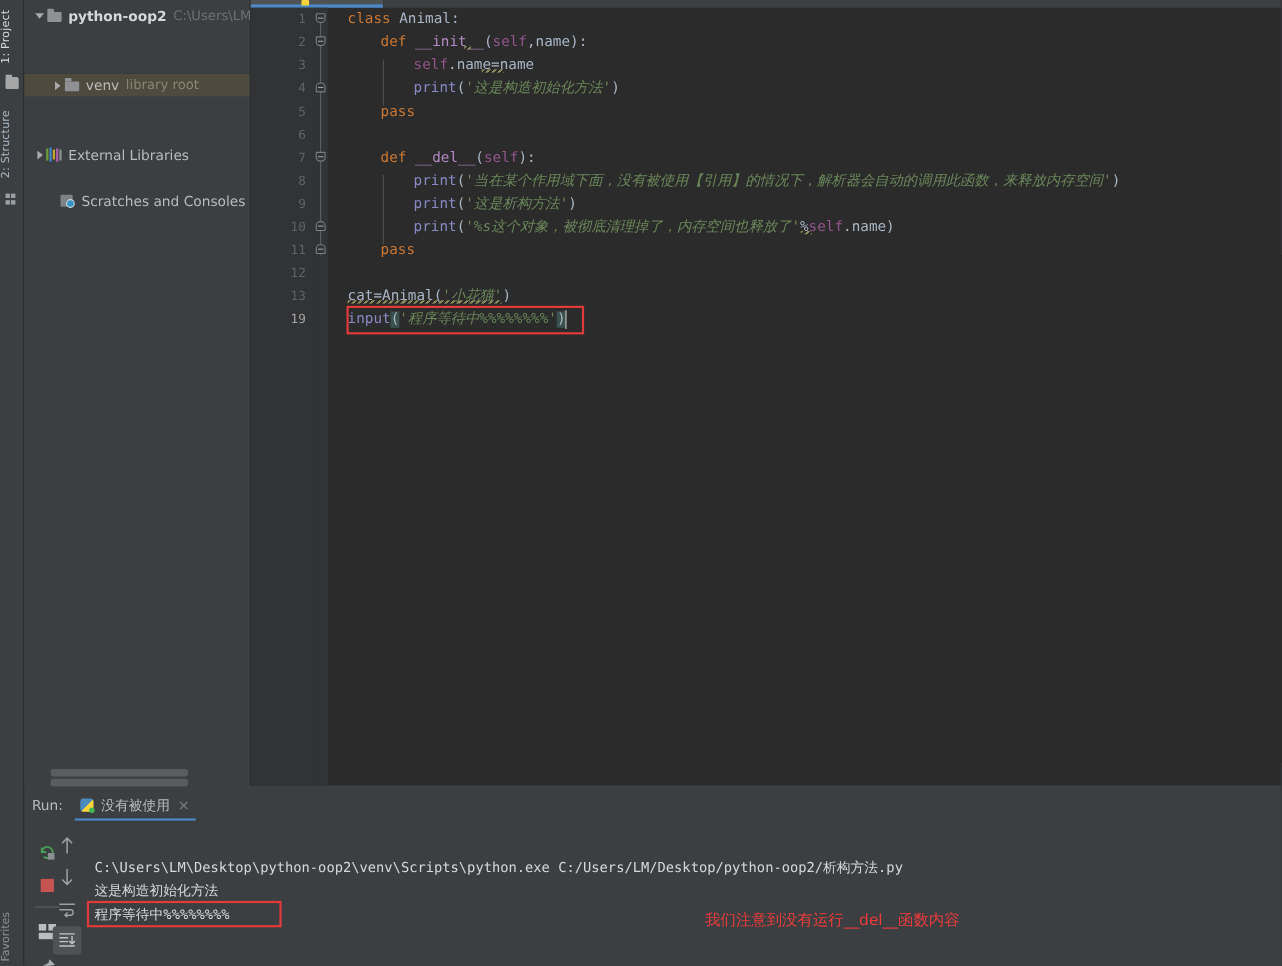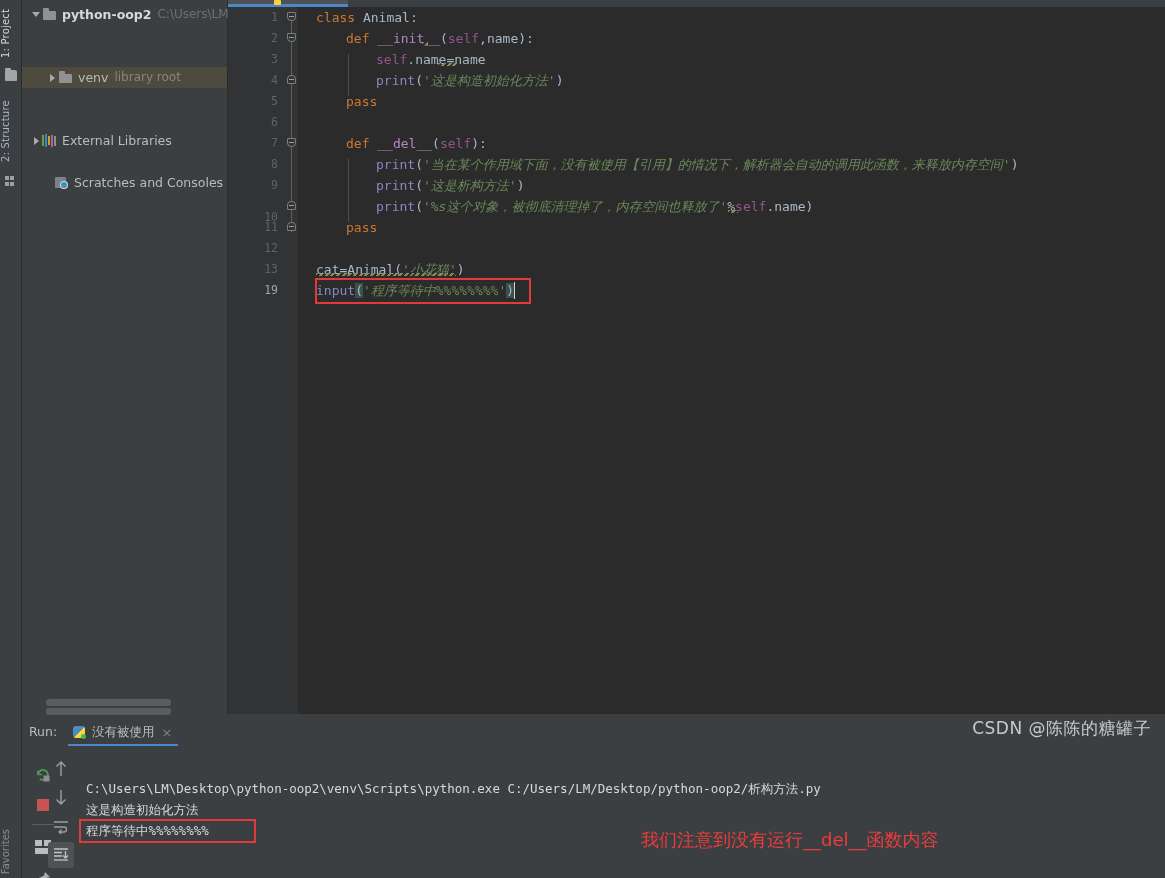--- a/index.html
+++ b/index.html
@@ -227,21 +227,21 @@
   .tdiv { position: absolute; left: 10px; width: 22px; height: 1px; background: #5a5d5f; }
 
   .console {
     position: absolute; left: 79px; top: 34px; right: 0; bottom: 0;
     background: #2b2b2b;
     font-family: "DejaVu Sans Mono", monospace; font-size: 12.5px;
     color: #d8d8d8;
   }
   .cline { position: absolute; left: 7px; height: 21px; line-height: 21px; white-space: pre; }
   .annot {
-    position: absolute; color: #ee3b3b; font-size: 18px;
+    position: absolute; color: #ee3b3b; font-size: 14px;
     font-family: "DejaVu Sans", sans-serif; white-space: nowrap;
   }
   .watermark {
     position: absolute; right: 14px; bottom: 8px;
     color: #c9c9c9; font-size: 17px; letter-spacing: .5px;
     font-family: "DejaVu Sans", sans-serif;
   }
   .fav-label {
     position: absolute; left: 0; bottom: 4px; width: 22px;
     writing-mode: vertical-rl; transform: rotate(180deg);
@@ -326,21 +326,21 @@
     <div class="gutter">
       <div class="lnum" style="top:0px;">1</div>
       <div class="lnum" style="top:21px;">2</div>
       <div class="lnum" style="top:42px;">3</div>
       <div class="lnum" style="top:63px;">4</div>
       <div class="lnum" style="top:84px;">5</div>
       <div class="lnum" style="top:105px;">6</div>
       <div class="lnum" style="top:126px;">7</div>
       <div class="lnum" style="top:147px;">8</div>
       <div class="lnum" style="top:168px;">9</div>
-      <div class="lnum" style="top:200px;">10</div>
+      <div class="lnum" style="top:189px;">10</div>
       <div class="lnum" style="top:210px;">11</div>
       <div class="lnum" style="top:231px;">12</div>
       <div class="lnum" style="top:252px;">13</div>
       <div class="lnum cur" style="top:273px;">19</div>
     </div>
 
     <div class="foldcol">
       <div class="foldline" style="top:10px; height:215px;"></div>
       <div class="foldmark open" style="top:5px;"></div>
       <div class="foldmark open" style="top:26px;"></div>
@@ -470,17 +470,16 @@
         </svg>
       </div>
     </div>
 
     <div class="console">
       <div class="cline" style="top:30px;">C:\Users\LM\Desktop\python-oop2\venv\Scripts\python.exe C:/Users/LM/Desktop/python-oop2/析构方法.py</div>
       <div class="cline" style="top:51px;">这是构造初始化方法</div>
       <div class="cline" style="top:72px;">程序等待中%%%%%%%%</div>
       <div class="redbox" style="left:0px; top:71px; width:177px; height:24px;"></div>
       <div class="annot" style="left:562px; top:80px;">我们注意到没有运行__del__函数内容</div>
-      <div class="watermark">CSDN @陈陈的糖罐子</div>
     </div>
   </div>
 
 </div>
 
 </body></html>

